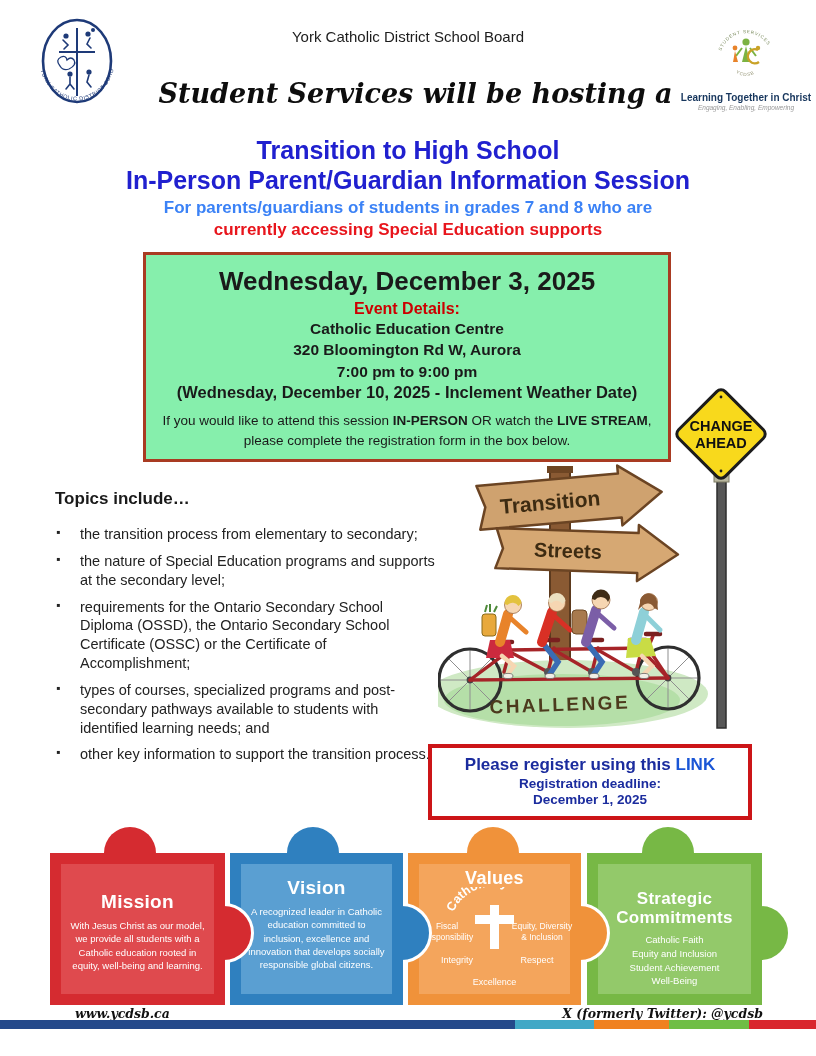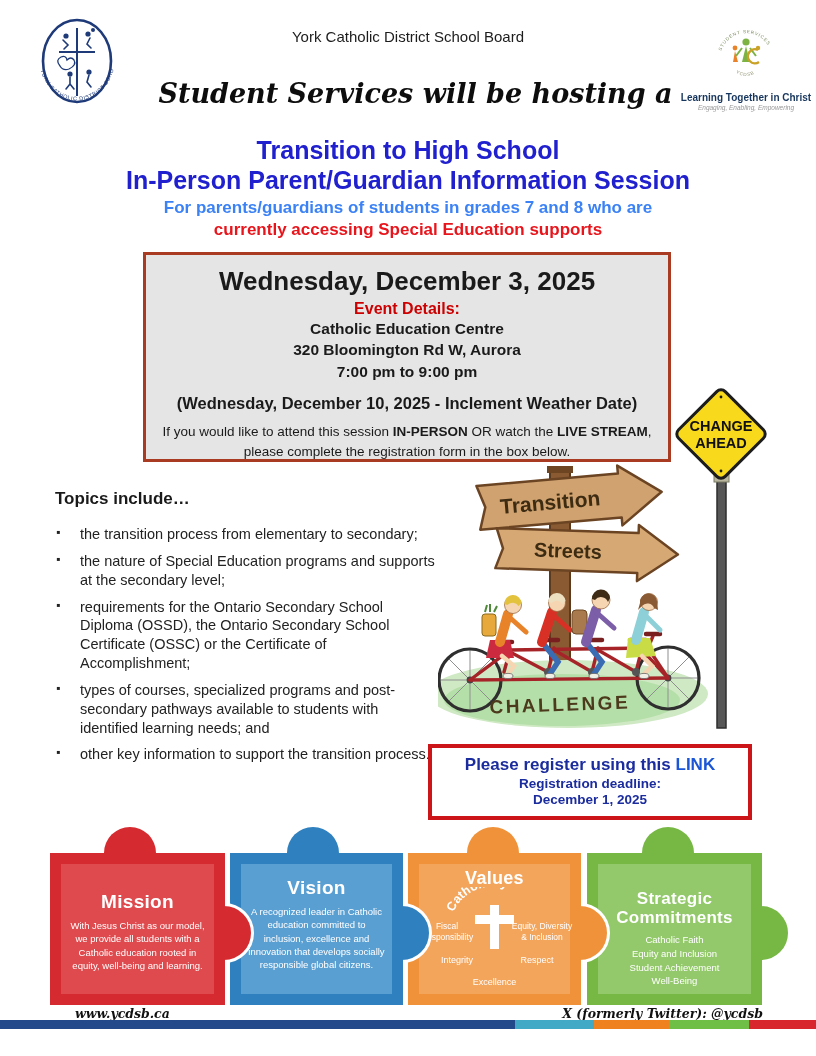--- a/index.html
+++ b/index.html
@@ -9,25 +9,25 @@
 
   
   .board-name{left:0;right:0;top:28px;font-size:15px;color:#1c1c1c;text-align:center;}
   .script-line{left:0;right:0;top:78px;text-align:center;
     font-family:"DejaVu Serif",serif;font-style:italic;font-weight:bold;font-size:27px;color:#0d0d0d;padding-left:15px;}
   .title-line{left:0;right:0;text-align:center;font-weight:bold;font-size:25px;}
   .subtitle-line{left:0;right:0;text-align:center;font-weight:bold;font-size:17px;}
 
   
   .event-box{left:143px;top:252px;width:528px;height:210px;border:3px solid #a93b22;
-             box-sizing:border-box;text-align:center;background:#e5e5e5;}
+             box-sizing:border-box;text-align:center;background:#86efac;}
   .event-date{margin-top:11px;font-size:26px;font-weight:bold;}
   .event-details-label{margin-top:3px;font-size:16px;font-weight:bold;}
   .event-line{font-size:15.5px;font-weight:bold;line-height:1.38;}
-  .event-weather{font-size:16.5px;font-weight:bold;margin-top:12px;}
+  .event-weather{font-size:16.5px;font-weight:bold;margin-top:1px;}
   .event-attend{margin-top:9px;font-size:13.5px;line-height:1.5;}
 
   
   .topics-heading{left:55px;top:489px;font-size:17px;font-weight:bold;}
   .topics-list{left:55px;top:525px;width:385px;margin:0;padding:0;list-style:none;}
   .topics-list li{position:relative;padding-left:25px;margin-bottom:8px;
                   font-size:14.5px;line-height:1.3;color:#222;}
   .topics-list li::before{content:'▪';position:absolute;left:1px;top:0;font-size:12px;color:#222;}
 
   

